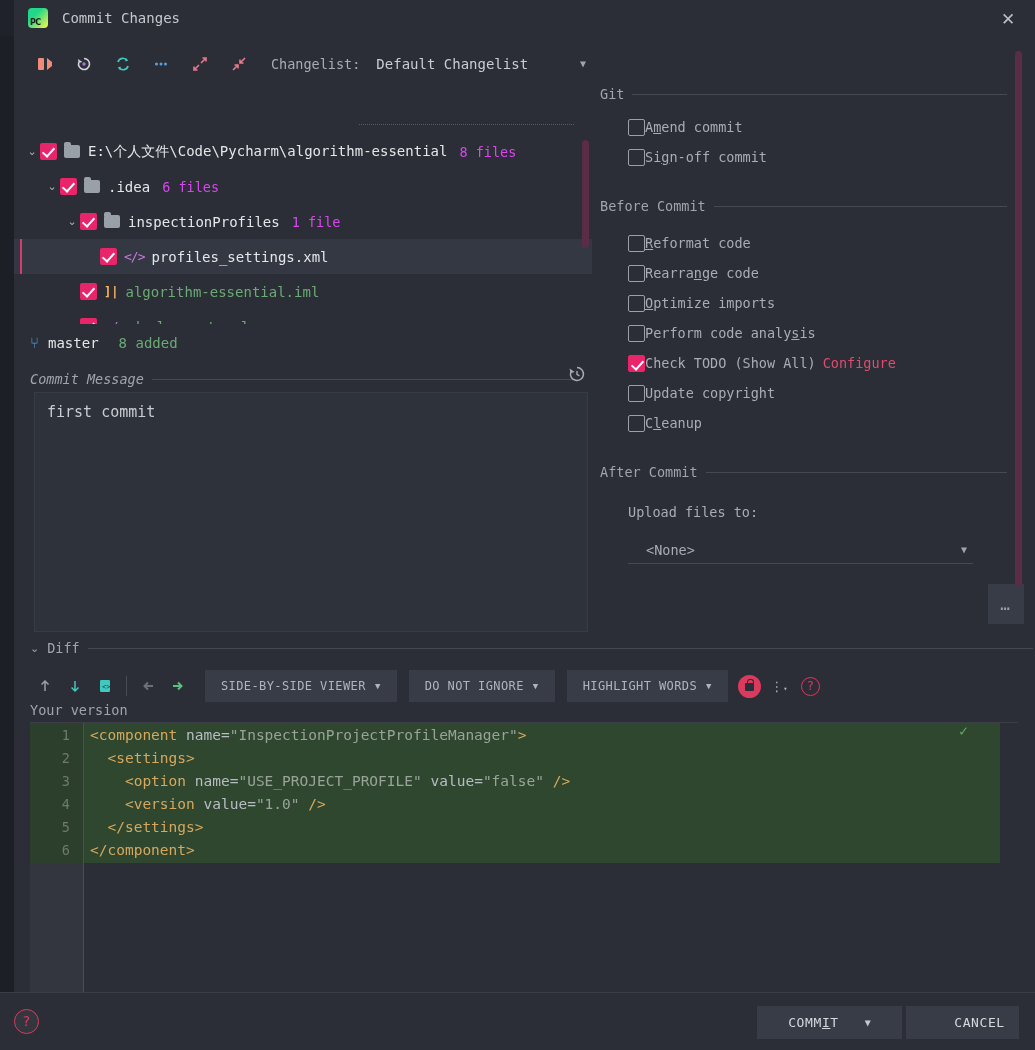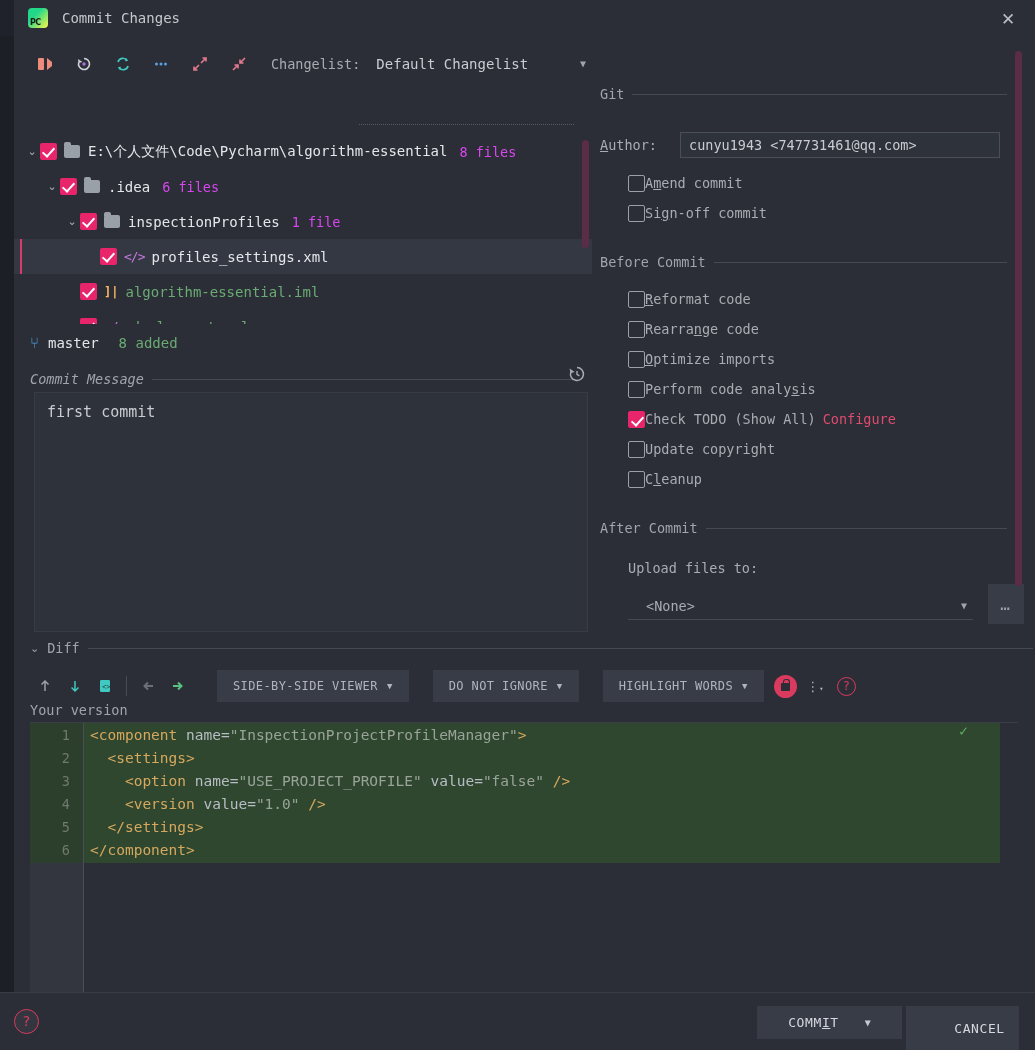--- a/index.html
+++ b/index.html
@@ -179,21 +179,21 @@
   }
   .diff-head .line { height: 1px; background: #454951; flex: 1; }
   .diff-head .arrow-ico { font-size: 11px; font-family: "DejaVu Sans", sans-serif; }
 
   .diff-toolbar { position: absolute; left: 16px; top: 632px; height: 36px; display: flex; align-items: center; }
   .dt-ico { width: 30px; height: 30px; display: flex; align-items: center; justify-content: center; cursor: pointer; }
   .dt-sep { width: 1px; height: 20px; background: #474b54; margin: 0 6px; }
   .dt-combo {
     height: 14px; background: #383c46; color: #b0b4bc; font-size: 12px;
     display: flex; align-items: center; justify-content: center; gap: 9px;
-    padding: 16px 16px; margin-left: 24px; cursor: pointer; letter-spacing: 0.4px;
+    padding: 16px 16px; margin-left: 12px; cursor: pointer; letter-spacing: 0.4px;
   }
   .dt-combo .caret2 { font-size: 9px; color: #b0b4bc; }
   .lock-btn {
     width: 23px; height: 23px; border-radius: 50%; background: #d93a5e;
     margin-left: 10px; display:flex; align-items:center; justify-content:center; cursor: pointer;
   }
   .lock-glyph { width:9px; height:8px; background:#2b2e36; border-radius:1px; position:relative; margin-top:2px; }
   .lock-glyph::before { content:""; position:absolute; left:2px; top:-4px; width:5px; height:5px; border:1.5px solid #2b2e36; border-bottom:none; border-radius:3px 3px 0 0; }
   .kebab { width: 20px; margin-left: 8px; color: #b0b4bc; font-size: 13px; text-align:center; cursor: pointer; line-height: 1; }
   .help-circ {
@@ -229,21 +229,21 @@
     cursor: pointer; font-family: "DejaVu Sans", sans-serif; background: #33363e;
   }
   .commit-btn {
     position: absolute; right: 133px; top: 13px; width: 145px; height: 33px; background: #383c46;
     display: flex; align-items: center; justify-content: center; gap: 26px; cursor: pointer;
   }
   .commit-btn .lbl { color: #d5d8dd; font-size: 13px; letter-spacing: 0.6px; }
   .commit-btn .lbl u { text-decoration: underline; }
   .commit-btn .caret3 { color: #c5c8ce; font-size: 10px; }
   .cancel-btn {
-    position: absolute; right: 16px; top: 13px; width: 113px; height: 44px; background: #383c46;
+    position: absolute; right: 16px; top: 13px; width: 113px; height: 33px; background: #383c46;
     display: flex; align-items: center; justify-content: center; cursor: pointer; padding-left: 34px;
   }
   .cancel-btn .lbl { color: #d5d8dd; font-size: 13px; letter-spacing: 0.6px; }
 
   .leftstrip { position: absolute; left: 0; top: 0; width: 14px; bottom: 0; background: #1c1f26; }
   .leftstrip-m { position: absolute; left: 0; top: 1010px; color: #8b8f97; font-size: 11px; }
   .topstrip { position: absolute; left: 0; top: 0; width: 14px; height: 36px; background: #1f222a; }
 </style>
 </head>
 <body>
@@ -379,24 +379,20 @@
       </div>
     </div>
 
     <div class="right-col">
 
       <div class="rc-head">
         <span>Git</span>
         <span class="line"></span>
       </div>
 
-      <div class="author-row">
-        <span class="author-label"><u>A</u>uthor:</span>
-        <div class="author-input">cunyu1943 &lt;747731461@qq.com&gt;</div>
-      </div>
 
       <div id="git-checkboxes" style="margin-top:10px;">
           <div class="cbrow">
             <span class="cbox"></span>
             <span class="cblabel">A<u>m</u>end commit</span>
           </div>
           <div class="cbrow">
             <span class="cbox"></span>
             <span class="cblabel">Si<u>g</u>n-off commit</span>
           </div>

